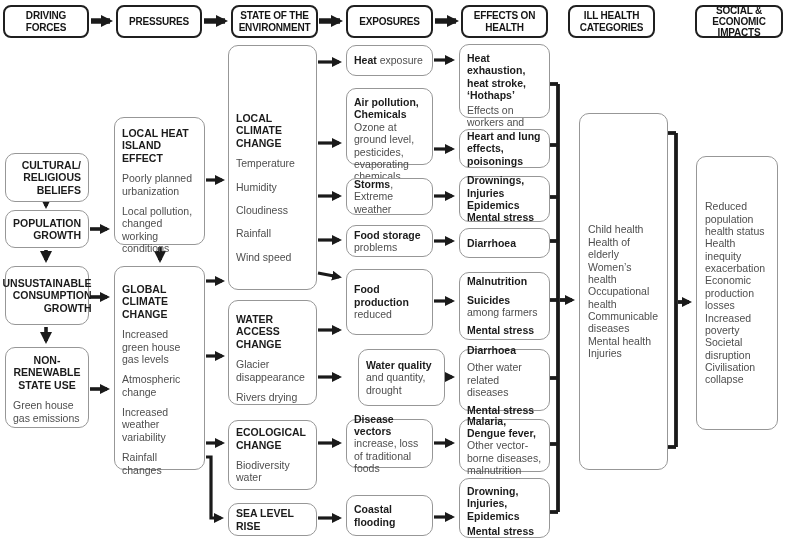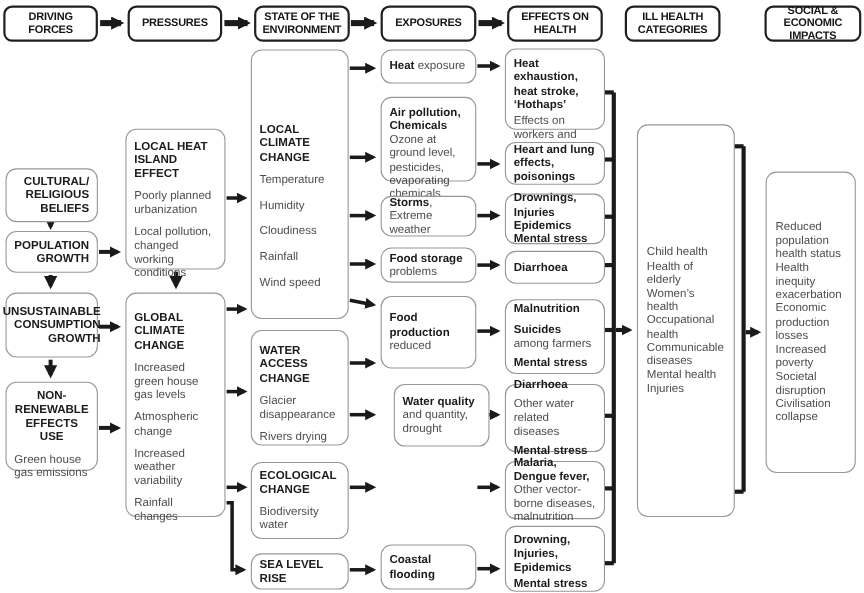--- a/index.html
+++ b/index.html
@@ -101,21 +101,21 @@
   <div class="cbox centered" style="left:5px;top:153px;width:84px;height:49px">
     <span class="strong">CULTURAL/ RELIGIOUS BELIEFS</span>
   </div>
   <div class="cbox centered" style="left:5px;top:210px;width:84px;height:38px">
     <span class="strong">POPULATION GROWTH</span>
   </div>
   <div class="cbox centered" style="left:5px;top:266px;width:84px;height:59px">
     <span class="strong">UNSUSTAINABLE CONSUMPTION GROWTH</span>
   </div>
   <div class="cbox" style="left:5px;top:347px;width:84px;height:81px">
-    <p class="strong" style="text-align:center">NON-RENEWABLE EFFECTS USE</p>
+    <p class="strong" style="text-align:center">NON-RENEWABLE STATE USE</p>
     <p>Green house gas emissions</p>
   </div>
 
   <div class="cbox" style="left:114px;top:117px;width:91px;height:128px;padding-top:9px">
     <p class="strong">LOCAL HEAT ISLAND EFFECT</p>
     <p>Poorly planned urbanization</p>
     <p>Local pollution, changed working conditions</p>
   </div>
   <div class="cbox" style="left:114px;top:266px;width:91px;height:204px;padding-top:16px">
     <p class="strong">GLOBAL CLIMATE CHANGE</p>
@@ -159,20 +159,24 @@
   <div class="cbox vcent" style="left:346px;top:225px;width:87px;height:32px">
     <span><b>Food storage</b><span> problems</span></span>
   </div>
   <div class="cbox vcent" style="left:346px;top:269px;width:87px;height:66px">
     <span class="strong">Food production</span>
     <span>reduced</span>
   </div>
   <div class="cbox vcent" style="left:358px;top:349px;width:87px;height:57px">
     <span class="strong">Water quality</span>
     <span>and quantity, drought</span>
+  </div>
+  <div class="cbox vcent" style="left:346px;top:419px;width:87px;height:49px">
+    <span class="strong">Disease vectors</span>
+    <span>increase, loss of traditional foods</span>
   </div>
   <div class="cbox vcent" style="left:346px;top:495px;width:87px;height:41px">
     <span class="strong">Coastal flooding</span>
   </div>
 
   <div class="cbox" style="left:459px;top:44px;width:91px;height:74px;padding-top:7px">
     <p class="strong" style="margin-bottom:2px">Heat exhaustion, heat stroke, ‘Hothaps’</p>
     <p>Effects on workers and chronic disease cases</p>
   </div>
   <div class="cbox vcent" style="left:459px;top:129px;width:91px;height:39px">

